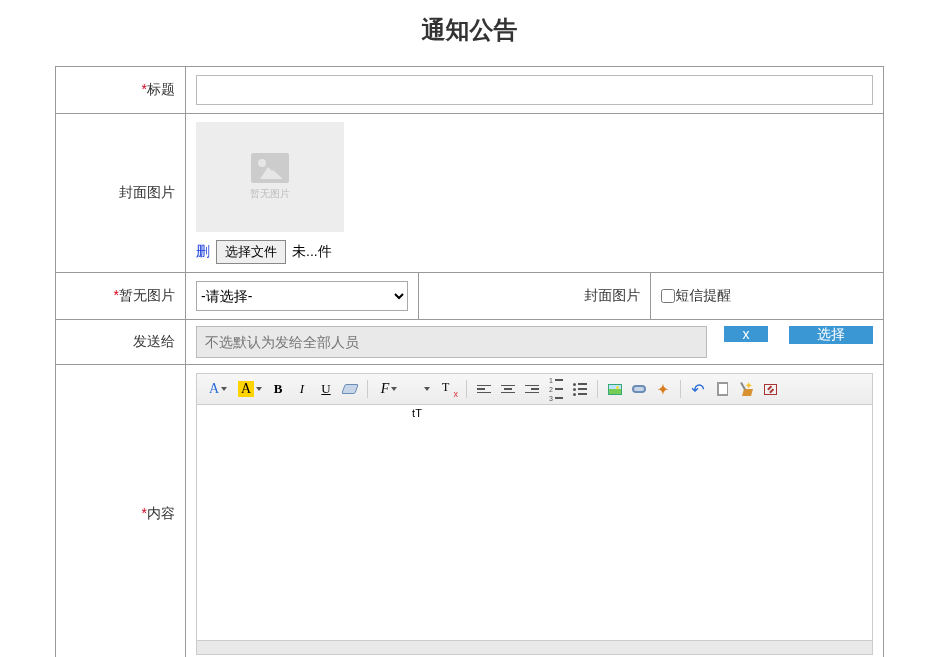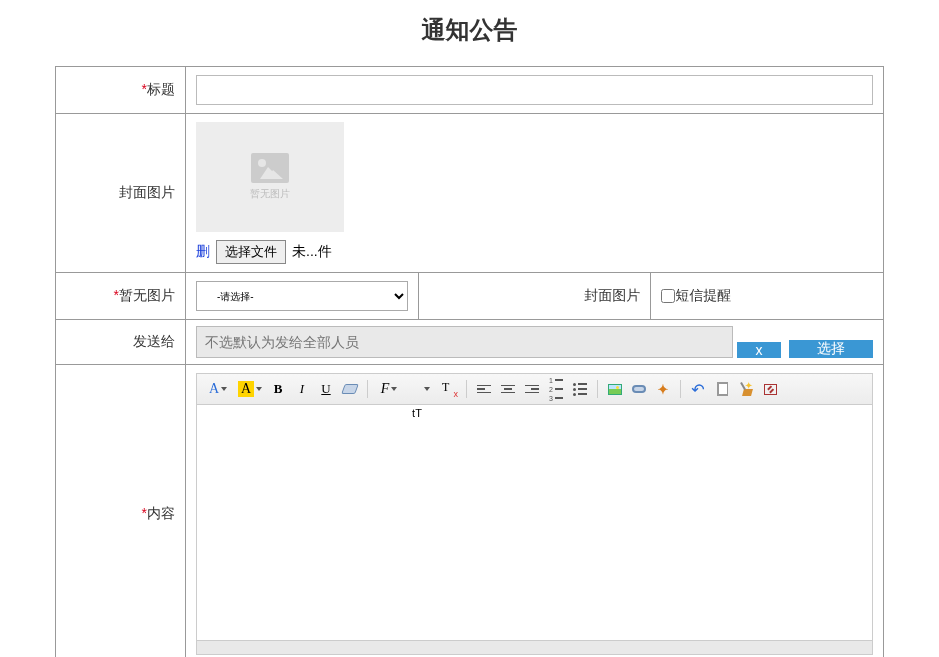--- a/index.html
+++ b/index.html
@@ -105,35 +105,35 @@
       padding: 2px 8px;
       background: #efefef;
       border: 1px solid #888;
       cursor: pointer;
     }
     .file-status { font-size: 14px; color: #000; }
     .type-select {
       width: 100%;
       height: 30px;
       border: 1px solid #aaa;
-      padding: 2px 16px;
-      font-size: 10px;
+      padding: 2px 0;
+      font-size: 14px;
       background: #fff;
     }
     .sms-label-cell {
       width: 130px;
       text-align: right;
       padding-right: 10px;
     }
     .sms-cell label { display: inline-flex; align-items: center; cursor: pointer;}
     .sendto-row td { padding: 6px 10px; }
     .sendto-wrap {
       display: flex;
-      align-items: flex-end;
-      gap: 4px;
+      align-items: flex-start;
+      gap: 17px;
     }
     .sendto-input {
       flex: 1;
       height: 32px;
       border: 1px solid #bbb;
       background: #e9e9e9;
       padding: 4px 8px;
       color: #777;
       font-size: 14px;
     }

